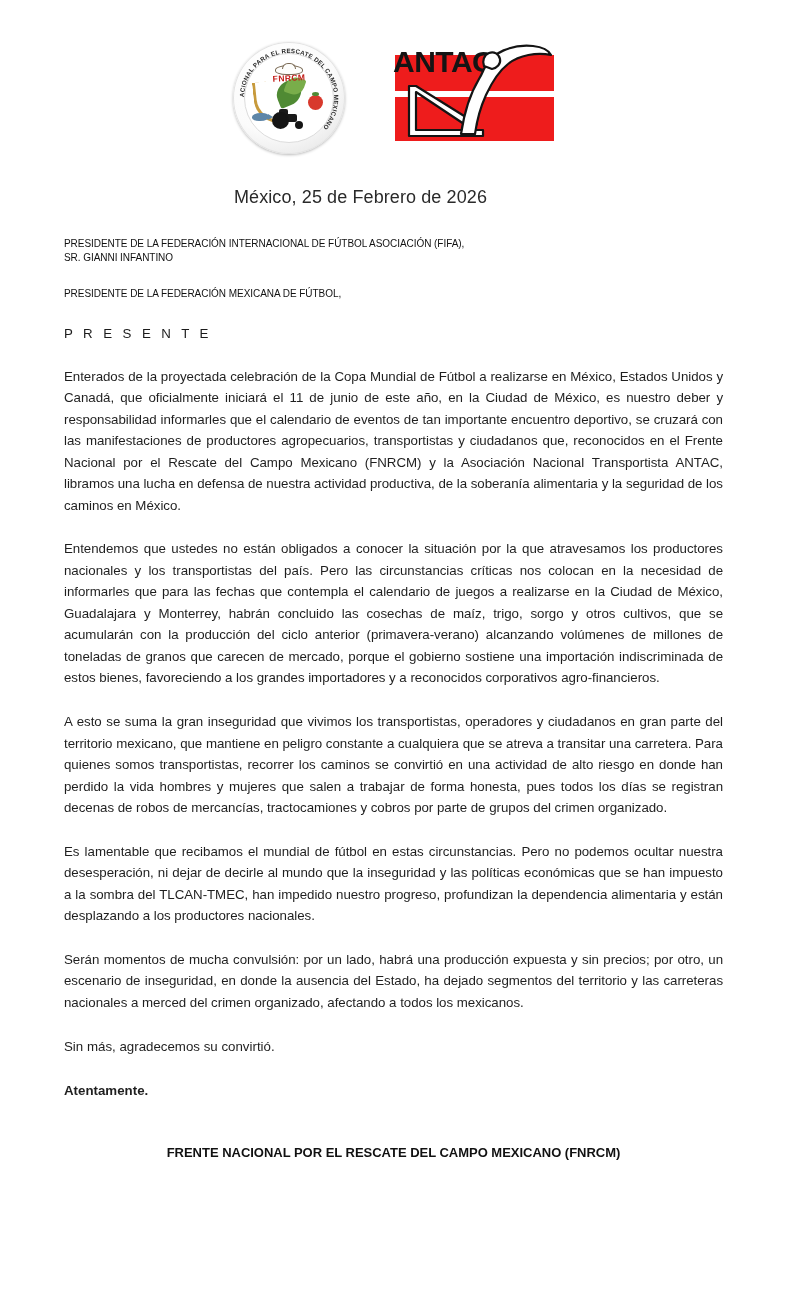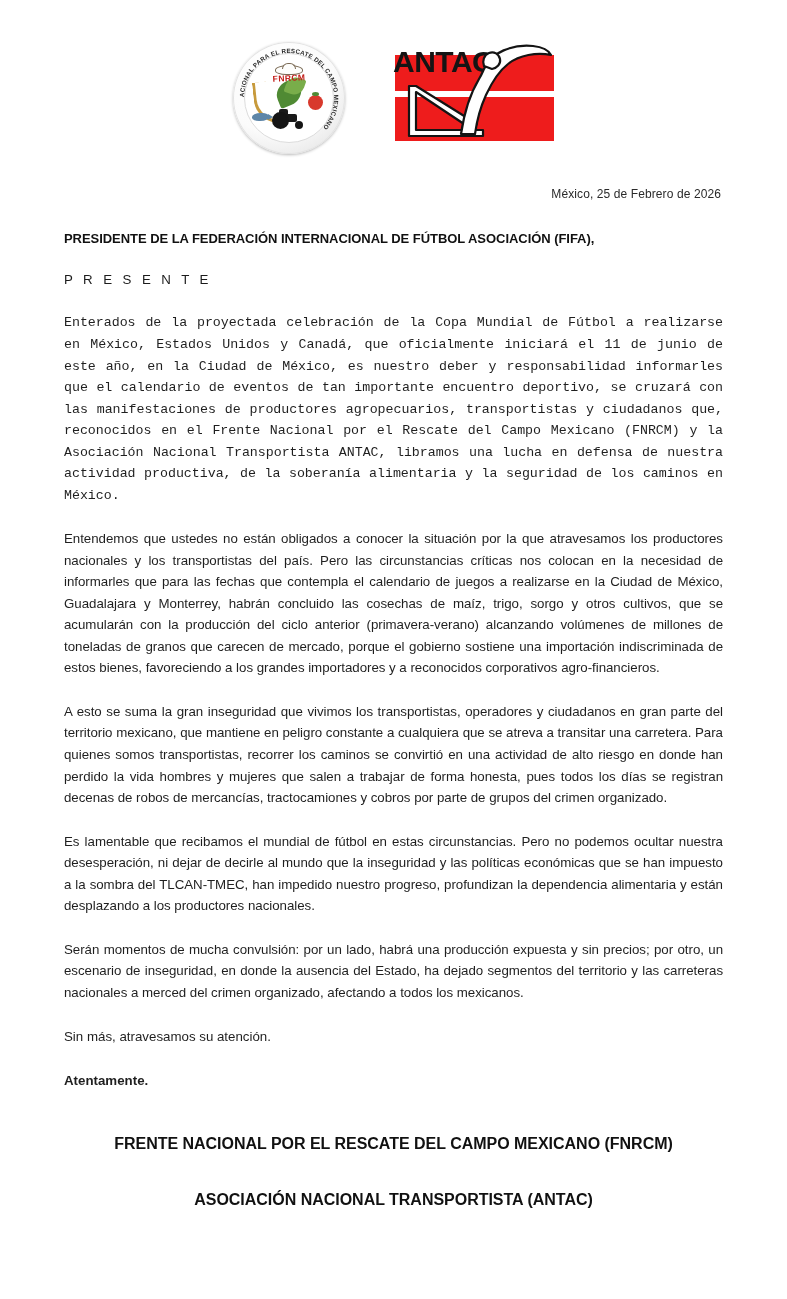--- a/index.html
+++ b/index.html
@@ -216,37 +216,37 @@
   .antac {
     position: relative;
     width: 167px;
     height: 107px;
     flex: 0 0 auto;
   }
   .antac svg { display: block; width: 167px; height: 107px; }
 
   
   .date-line {
-    text-align: right;
-    font-size: 12px;
+    text-align: center;
+    font-size: 18px;
     color: #2a2a2a;
     padding: 0 66px 0 0;
     margin-top: 17px;
     letter-spacing: 0.1px;
   }
 
   
   .content {
     padding: 0 64px;
     box-sizing: border-box;
   }
   .addressee {
     margin-top: 29px;
-    font-size: 13px;
-    font-weight: bold;
+    font-size: 10px;
+    font-weight: normal;
     line-height: 1.42;
     letter-spacing: -0.05px;
     color: #111111;
   }
   .addressee-2 { margin-top: 22px; }
   .addressee div { white-space: nowrap; }
 
   .presente {
     margin-top: 24px;
     font-size: 13.3px;
@@ -257,36 +257,36 @@
   
   p.body-par {
     margin: 0;
     margin-top: 22px;
     font-size: 13.3px;
     line-height: 1.62;
     text-align: justify;
     color: #1f1f1f;
     letter-spacing: -0.03px;
   }
-  p.body-par.first { margin-top: 25px; font-family: Liberation Mono, monospace; }
+  p.body-par.first { margin-top: 25px; }
 
   .closing {
     margin: 0;
     margin-top: 23px;
     font-size: 13.3px;
     line-height: 1.62;
     color: #1f1f1f;
   }
   .closing.sign-off { margin-top: 22px; font-weight: bold; }
 
   
   .signature {
     margin-top: 44px;
     text-align: center;
-    font-size: 16px;
+    font-size: 13px;
     font-weight: bold;
     color: #111111;
     letter-spacing: -0.02px;
   }
   .signature.second { margin-top: 38px; }
 </style>
 </head>
 <body>
 
 <div class="page">
@@ -339,33 +339,34 @@
       </svg>
     </div>
   </div>
 
   <div class="date-line">México, 25 de Febrero de 2026</div>
 
   <div class="content">
 
     <div class="addressee">
       <div>PRESIDENTE DE LA FEDERACIÓN INTERNACIONAL DE FÚTBOL ASOCIACIÓN (FIFA),</div>
+      <div>SR. GIANNI INFANTINO</div>
     </div>
 
     <div class="addressee addressee-2">
+      <div>PRESIDENTE DE LA FEDERACIÓN MEXICANA DE FÚTBOL,</div>
     </div>
 
     <div class="presente">P R E S E N T E</div>
 
     <p class="body-par first">Enterados de la proyectada celebración de la Copa Mundial de Fútbol a realizarse en México, Estados Unidos y Canadá, que oficialmente iniciará el 11 de junio de este año, en la Ciudad de México, es nuestro deber y responsabilidad informarles que el calendario de eventos de tan importante encuentro deportivo, se cruzará con las manifestaciones de productores agropecuarios, transportistas y ciudadanos que, reconocidos en el Frente Nacional por el Rescate del Campo Mexicano (FNRCM) y la Asociación Nacional Transportista ANTAC, libramos una lucha en defensa de nuestra actividad productiva, de la soberanía alimentaria y la seguridad de los caminos en México.</p>
     <p class="body-par">Entendemos que ustedes no están obligados a conocer la situación por la que atravesamos los productores nacionales y los transportistas del país. Pero las circunstancias críticas nos colocan en la necesidad de informarles que para las fechas que contempla el calendario de juegos a realizarse en la Ciudad de México, Guadalajara y Monterrey, habrán concluido las cosechas de maíz, trigo, sorgo y otros cultivos, que se acumularán con la producción del ciclo anterior (primavera-verano) alcanzando volúmenes de millones de toneladas de granos que carecen de mercado, porque el gobierno sostiene una importación indiscriminada de estos bienes, favoreciendo a los grandes importadores y a reconocidos corporativos agro-financieros.</p>
     <p class="body-par">A esto se suma la gran inseguridad que vivimos los transportistas, operadores y ciudadanos en gran parte del territorio mexicano, que mantiene en peligro constante a cualquiera que se atreva a transitar una carretera. Para quienes somos transportistas, recorrer los caminos se convirtió en una actividad de alto riesgo en donde han perdido la vida hombres y mujeres que salen a trabajar de forma honesta, pues todos los días se registran decenas de robos de mercancías, tractocamiones y cobros por parte de grupos del crimen organizado.</p>
     <p class="body-par">Es lamentable que recibamos el mundial de fútbol en estas circunstancias. Pero no podemos ocultar nuestra desesperación, ni dejar de decirle al mundo que la inseguridad y las políticas económicas que se han impuesto a la sombra del TLCAN-TMEC, han impedido nuestro progreso, profundizan la dependencia alimentaria y están desplazando a los productores nacionales.</p>
     <p class="body-par">Serán momentos de mucha convulsión:  por un lado, habrá una producción expuesta y sin precios; por otro, un escenario de inseguridad, en donde la ausencia del Estado, ha dejado segmentos del territorio y las carreteras nacionales a merced del crimen organizado, afectando a todos los mexicanos.</p>
 
-    <p class="closing">Sin más, atravesamos su atención.</p>
+    <p class="closing">Sin más, agradecemos su convirtió.</p>
     <p class="closing sign-off">Atentamente.</p>
 
     <div class="signature">FRENTE NACIONAL POR EL RESCATE DEL CAMPO MEXICANO (FNRCM)</div>
-    <div class="signature second">ASOCIACIÓN NACIONAL TRANSPORTISTA (ANTAC)</div>
 
   </div>
 </div>
 
 </body></html>

